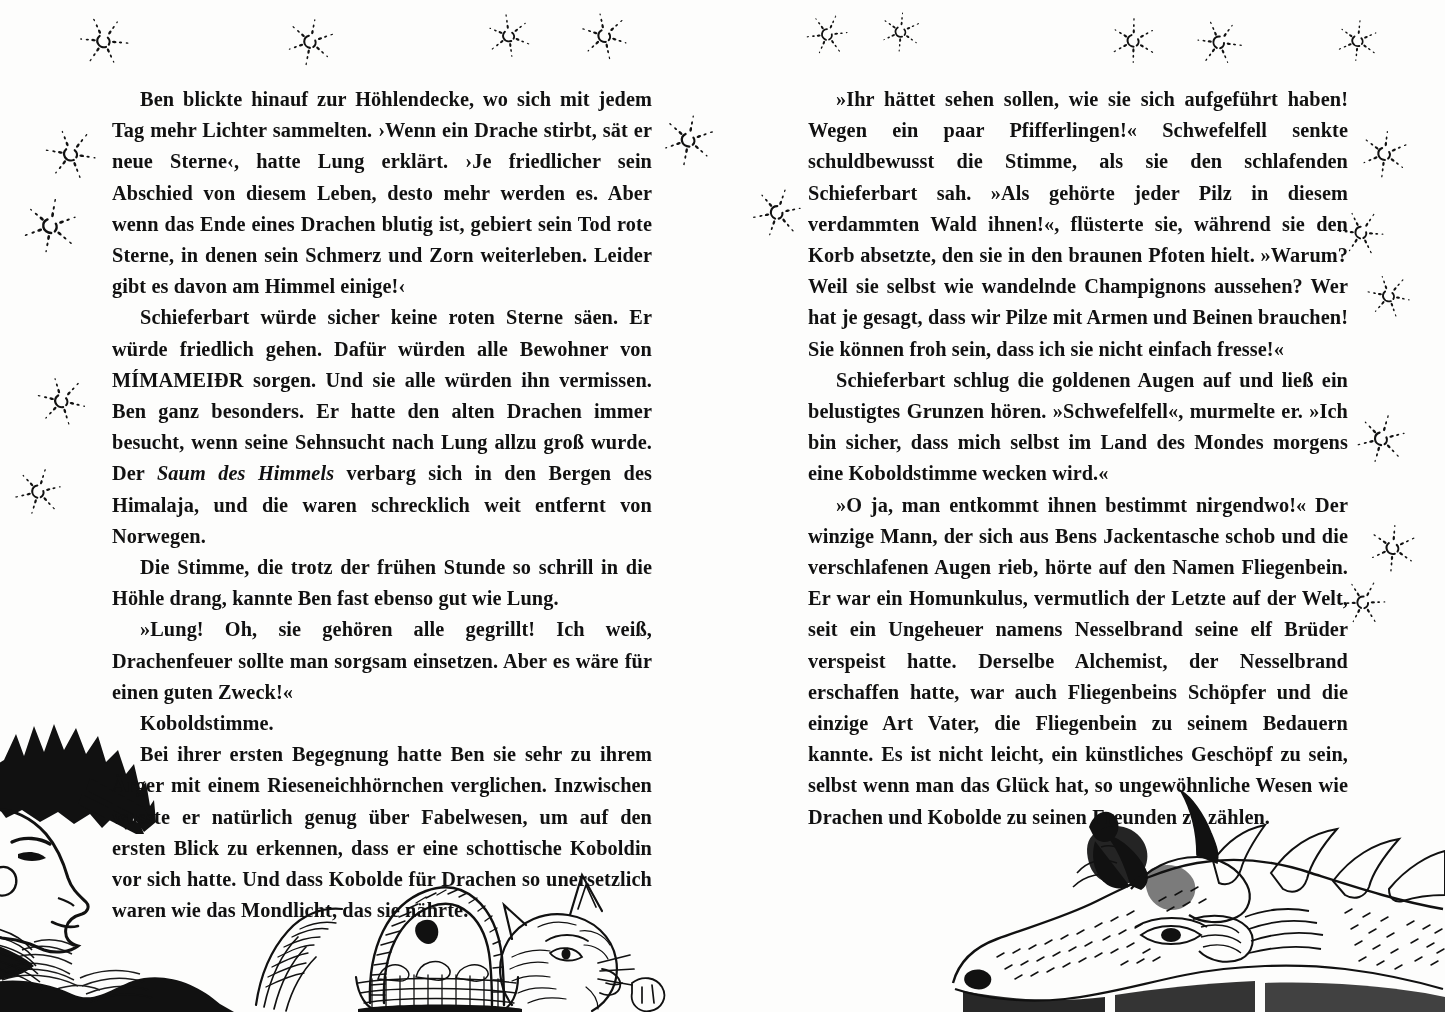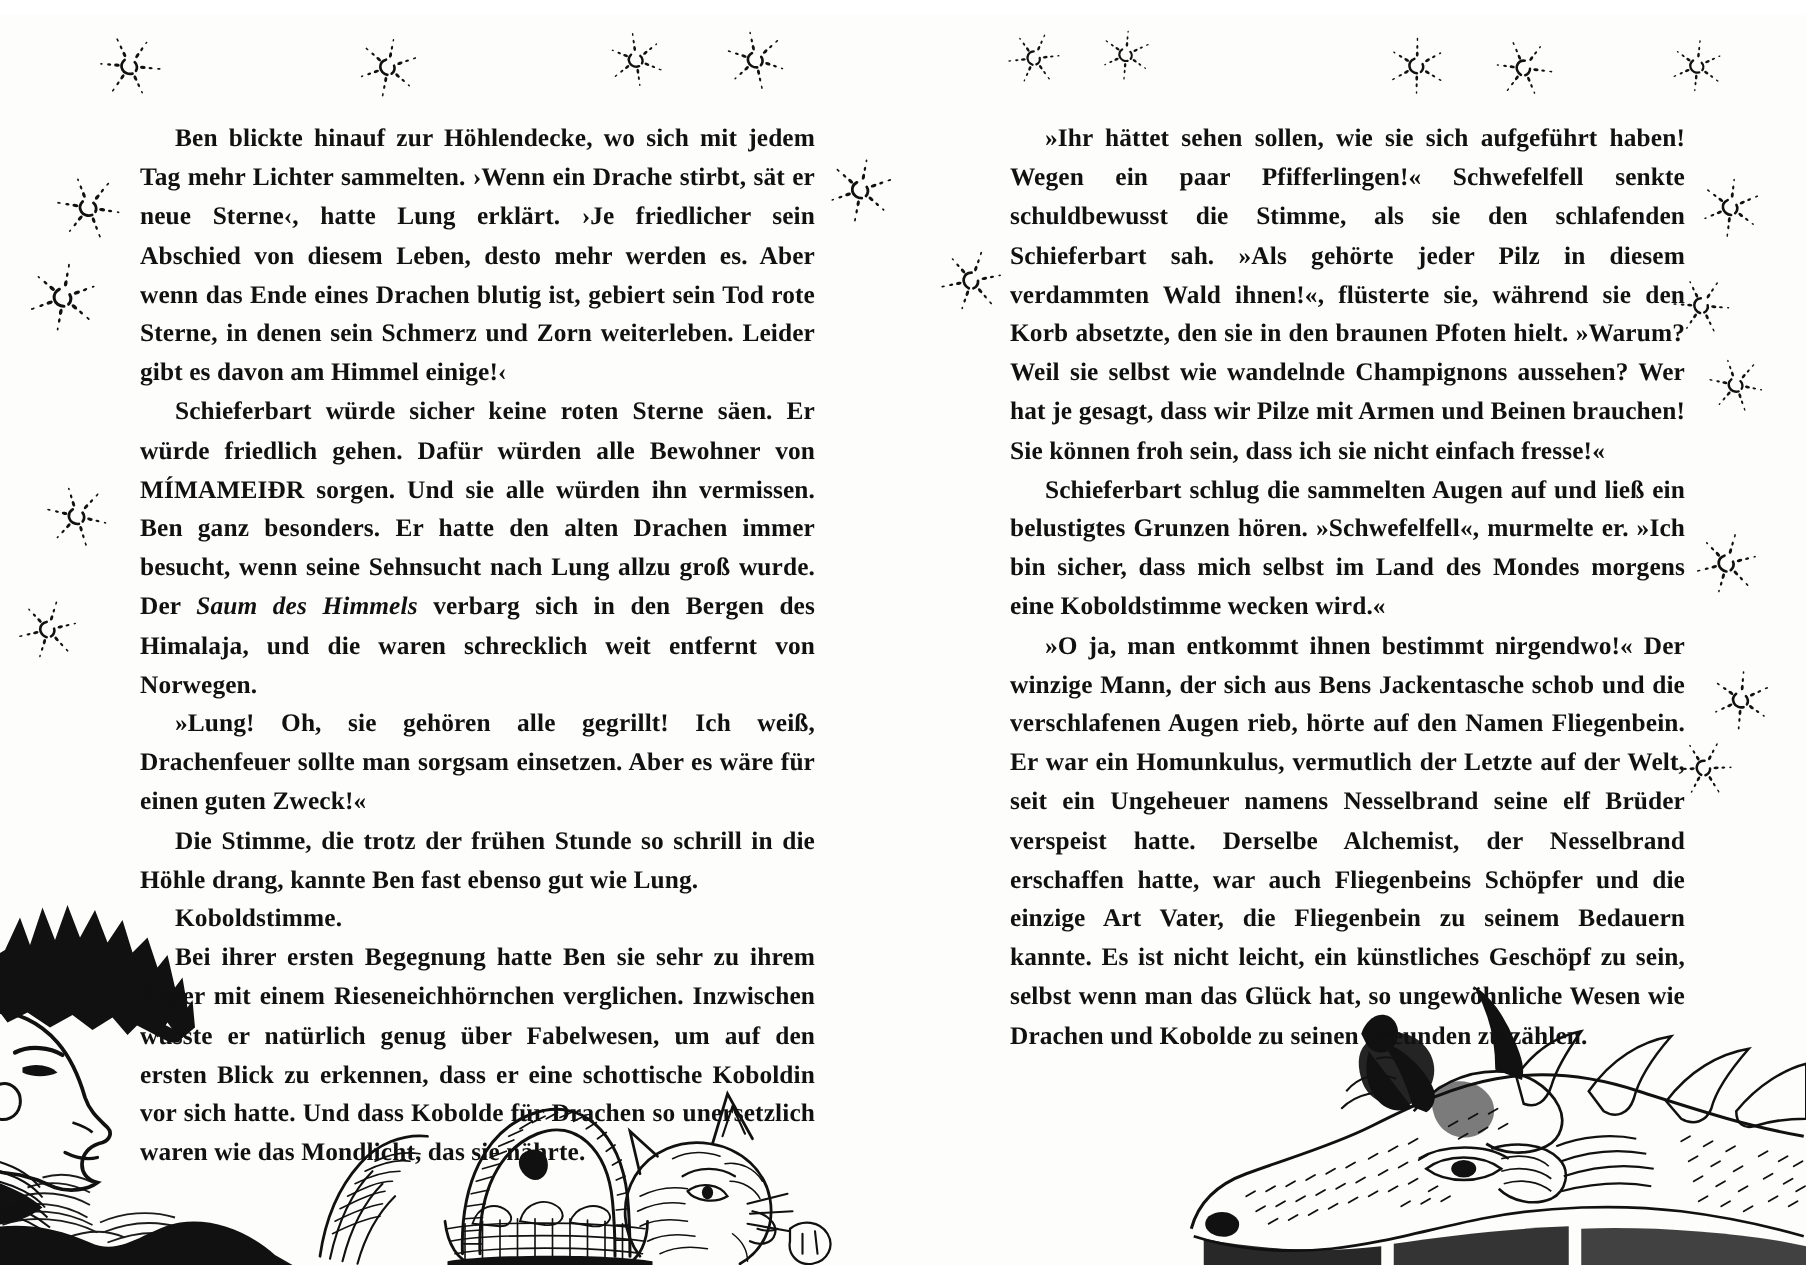--- a/index.html
+++ b/index.html
@@ -4,21 +4,21 @@
 <title>Book Spread</title>
 <style>
   html,body{margin:0;padding:0;}
   body{
     width:1445px;height:1012px;
     background:#ffffff;
     font-family:"Liberation Serif","DejaVu Serif",serif;
     overflow:hidden;
     position:relative;
   }
-  .page{position:absolute;inset:0;background:#fdfdfc;margin-top:12px;}
+  .page{position:absolute;inset:0;background:#fdfdfc;}
 
   
   .col{
     position:absolute;
     top:84px;
     width:540px;
     color:#111;
     font-size:20.3px;
     line-height:31.2px;
     text-align:justify;
@@ -44,29 +44,29 @@
   #illo-dragon{right:0;bottom:0;width:500px;height:235px;}
 </style>
 </head>
 <body>
 
 <div class="page">
 
   <div class="col col-left">
     <p><span>Ben blickte hinauf zur Höhlendecke, wo sich mit jedem Tag mehr Lichter sammelten. ›Wenn ein Drache stirbt, sät er neue Sterne‹, hatte Lung erklärt. ›Je friedlicher sein Abschied von diesem Leben, desto mehr werden es. Aber wenn das Ende eines Drachen blutig ist, gebiert sein Tod rote Sterne, in denen sein Schmerz und Zorn weiterleben. Leider gibt es davon am Himmel einige!‹</span></p>
     <p><span>Schieferbart würde sicher keine roten Sterne säen. Er würde friedlich gehen. Dafür würden alle Bewohner von MÍMAMEIÐR sorgen. Und sie alle würden ihn vermissen. Ben ganz besonders. Er hatte den alten Drachen immer besucht, wenn seine Sehnsucht nach Lung allzu groß wurde. Der </span><i>Saum des Himmels</i><span> verbarg sich in den Bergen des Himalaja, und die waren schrecklich weit entfernt von Norwegen.</span></p>
+    <p><span>Die Stimme, die trotz der frühen Stunde so schrill in die Höhle drang, kannte Ben fast ebenso gut wie Lung.</span></p>
     <p><span>»Lung! Oh, sie gehören alle gegrillt! Ich weiß, Drachenfeuer sollte man sorgsam einsetzen. Aber es wäre für einen guten Zweck!«</span></p>
-    <p><span>Die Stimme, die trotz der frühen Stunde so schrill in die Höhle drang, kannte Ben fast ebenso gut wie Lung.</span></p>
     <p><span>Koboldstimme.</span></p>
     <p><span>Bei ihrer ersten Begegnung hatte Ben sie sehr zu ihrem Ärger mit einem Rieseneichhörnchen verglichen. Inzwischen wusste er natürlich genug über Fabelwesen, um auf den ersten Blick zu erkennen, dass er eine schottische Koboldin vor sich hatte. Und dass Kobolde für Drachen so unersetzlich waren wie das Mondlicht, das sie nährte.</span></p>
   </div>
 
   <div class="col col-right">
     <p><span>»Ihr hättet sehen sollen, wie sie sich aufgeführt haben! Wegen ein paar Pfifferlingen!« Schwefelfell senkte schuldbewusst die Stimme, als sie den schlafenden Schieferbart sah. »Als gehörte jeder Pilz in diesem verdammten Wald ihnen!«, flüsterte sie, während sie den Korb absetzte, den sie in den braunen Pfoten hielt. »Warum? Weil sie selbst wie wandelnde Champignons aussehen? Wer hat je gesagt, dass wir Pilze mit Armen und Beinen brauchen! Sie können froh sein, dass ich sie nicht einfach fresse!«</span></p>
-    <p><span>Schieferbart schlug die sammelten Augen auf und ließ ein belustigtes Grunzen hören. »Schwefelfell«, murmelte er. »Ich bin sicher, dass mich selbst im Land des Mondes morgens eine Koboldstimme wecken wird.«</span></p>
+    <p><span>Schieferbart schlug die goldenen Augen auf und ließ ein belustigtes Grunzen hören. »Schwefelfell«, murmelte er. »Ich bin sicher, dass mich selbst im Land des Mondes morgens eine Koboldstimme wecken wird.«</span></p>
     <p><span>»O ja, man entkommt ihnen bestimmt nirgendwo!« Der winzige Mann, der sich aus Bens Jackentasche schob und die verschlafenen Augen rieb, hörte auf den Namen Fliegenbein. Er war ein Homunkulus, vermutlich der Letzte auf der Welt, seit ein Ungeheuer namens Nesselbrand seine elf Brüder verspeist hatte. Derselbe Alchemist, der Nesselbrand erschaffen hatte, war auch Fliegenbeins Schöpfer und die einzige Art Vater, die Fliegenbein zu seinem Bedauern kannte. Es ist nicht leicht, ein künstliches Geschöpf zu sein, selbst wenn man das Glück hat, so ungewöhnliche Wesen wie Drachen und Kobolde zu seinen Freunden zu zählen.</span></p>
   </div>
 
   <div id="stars-layer">
       <div class="star" style="left: 78px; top: 14px; width: 52px; height: 52px; transform: rotate(5deg);">
         <svg viewBox="0 0 100 100" width="52" height="52">
           <g fill="#111" stroke="#111">
             <path d="M41,43 C37,47 36,53 39,58 C42,63 49,65 55,63 M60,58 C62,54 61,48 57,45" fill="none" stroke-width="4.2" stroke-linecap="round"></path>
             <ellipse cx="70.0" cy="52.0" rx="4.4" ry="2.4" transform="rotate(0.0 70.0 52.0)" stroke="none"></ellipse>
             <ellipse cx="82.0" cy="52.0" rx="3.2" ry="1.8" transform="rotate(0.0 82.0 52.0)" stroke="none"></ellipse>

